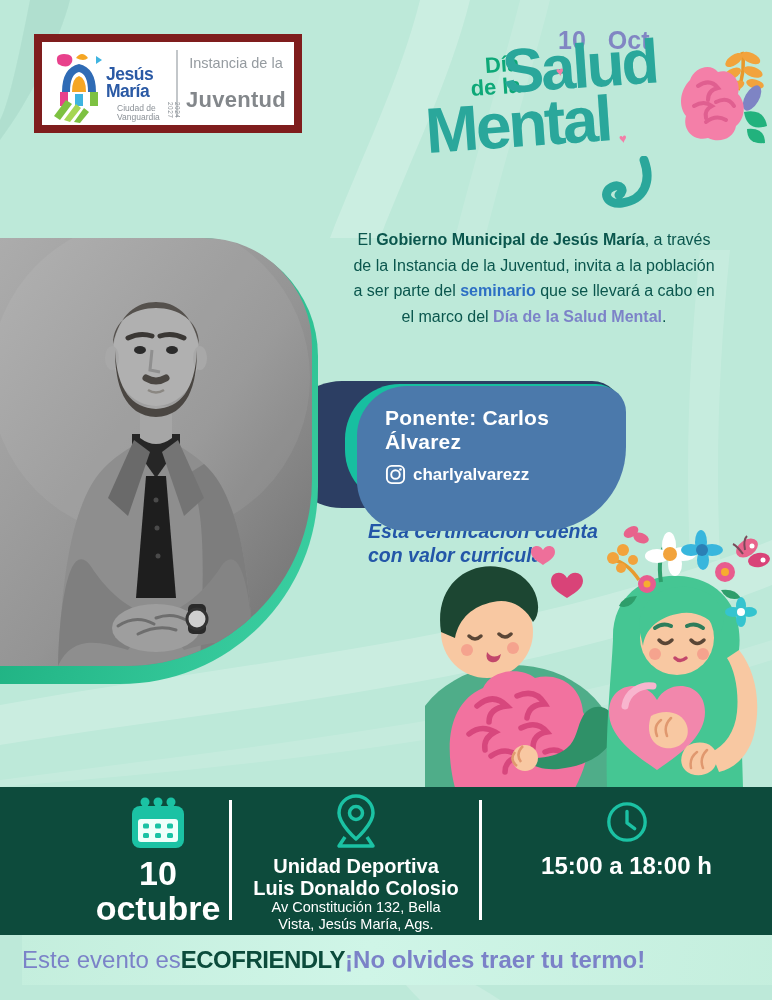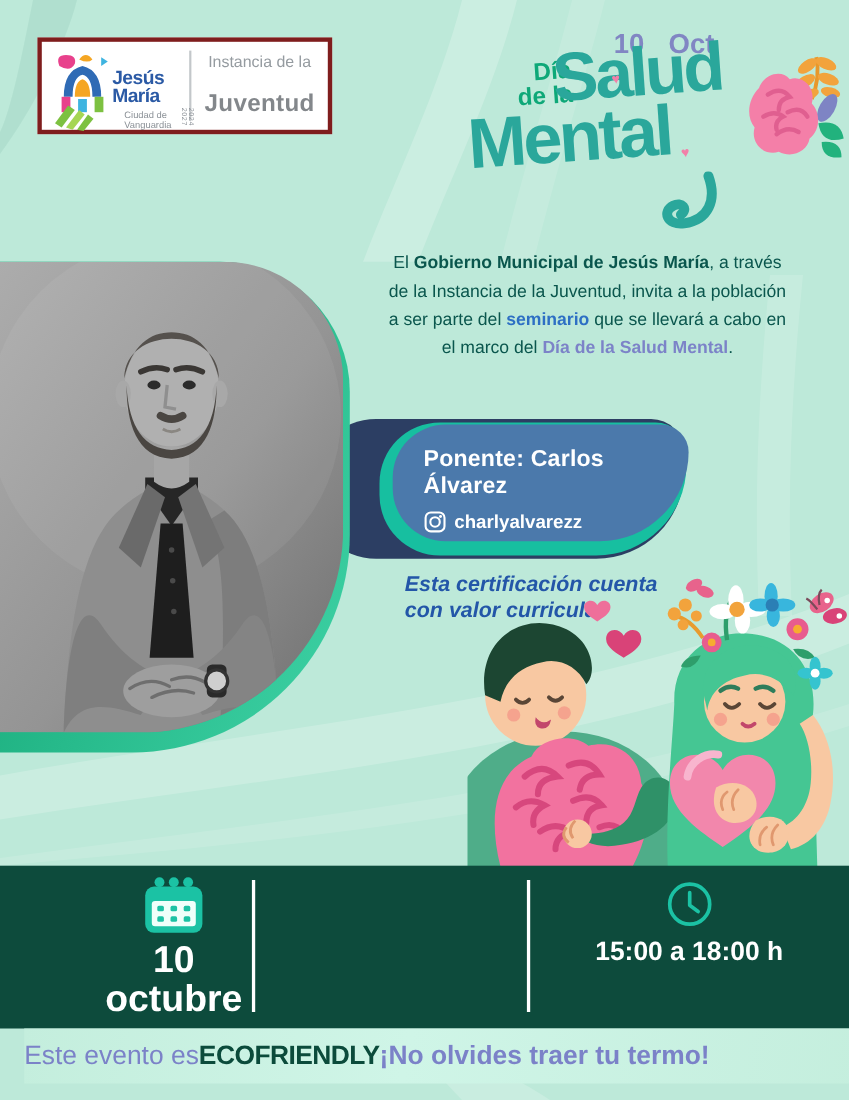--- a/index.html
+++ b/index.html
@@ -1,22 +1,22 @@
 <!DOCTYPE html>
 <html><head>
 <meta charset="utf-8">
 <style>
   * { margin:0; padding:0; box-sizing:border-box; }
   body { width:772px; height:1000px; font-family:"Liberation Sans","DejaVu Sans",sans-serif; }
   .poster { position:absolute; top:0; left:0; width:772px; height:1000px; background:#BDE9D9; overflow:hidden; }
   .bg-decor { position:absolute; top:0; left:0; width:772px; height:1000px; z-index:1; }
 
   
-  .logo-box { position:absolute; left:34px; top:34px; width:268px; height:88px; background:#fff;
-              border:4px solid #7f1d1d; display:flex; z-index:2; }
+  .logo-box { position:absolute; left:34px; top:34px; width:268px; height:99px; background:#fff;
+              border:8px solid #7f1d1d; display:flex; z-index:2; }
   .logo-left { position:relative; width:134px; }
   .arch-icon { position:absolute; left:10px; top:8px; }
   .logo-name { position:absolute; left:64px; top:24px; font-size:17.5px; font-weight:bold; color:#2B5AA5;
                line-height:17px; letter-spacing:-0.5px; }
   .logo-tag { position:absolute; left:64px; top:62px; font-size:8.5px; font-weight:normal; color:#8A9096; line-height:9px;margin-left:11px; }
   .logo-years { position:absolute; left:125px; top:60px; font-size:6.5px; color:#8A9096; writing-mode:vertical-rl; letter-spacing:0.5px; }
   .logo-divider { width:2px; background:#C3C7CA; margin:8px 0; }
   .logo-right { flex:1; display:flex; flex-direction:column; align-items:center; justify-content:center; gap:16px; }
   .inst1 { font-size:14.5px; color:#959BA0; }
   .inst2 { font-size:22px; font-weight:bold; color:#83878B; letter-spacing:0.3px; }
@@ -42,21 +42,21 @@
   .intro .il { white-space:nowrap; }
   .intro b { font-weight:800; }
   .intro .blue { color:#2D6FC4; font-weight:bold; }
   .intro .purple { color:#7C83C8; font-weight:800; }
 
   
   .banner-navy { position:absolute; left:282px; top:381px; width:340px; height:127px; background:#2C3E63;
                  border-radius:60px 30px 80px 60px; z-index:3; }
   .banner-teal { position:absolute; left:345px; top:384px; width:279px; height:121px; background:#17BFA0;
                  border-radius:55px 28px 82px 55px; z-index:3; }
-  .banner-blue { position:absolute; left:357px; top:386px; width:269px; height:106px; background:#4B79AB;
+  .banner-blue { position:absolute; left:357px; top:386px; width:269px; height:145px; background:#4B79AB;
                  border-radius:50px 26px 84px 50px; z-index:3; color:#fff; padding:20px 0 16px 28px; }
   .sp-name { font-size:21px; font-weight:800; letter-spacing:0.2px; }
   .sp-ig { margin-top:10px; display:flex; align-items:center; gap:7px; font-size:17px; font-weight:800; }
 
   
   .photo-ribbon { position:absolute; left:0; top:238px; width:318px; height:446px; z-index:4;
                   border-radius:0 118px 198px 0; background:linear-gradient(115deg,#0FA170,#3FD3A6); }
   .photo { position:absolute; left:0; top:238px; width:312px; height:428px; z-index:5;
            border-radius:0 108px 186px 0; overflow:hidden; }
 
@@ -342,20 +342,33 @@
             <rect x="38" y="28.5" width="6" height="5" rx="1.5"></rect>
           <rect x="14" y="38" width="6" height="5" rx="1.5"></rect>
             <rect x="26" y="38" width="6" height="5" rx="1.5"></rect>
             <rect x="38" y="38" width="6" height="5" rx="1.5"></rect>
         </g>
       </svg>
       <div class="big">10</div>
       <div class="big">octubre</div>
     </div>
 
+    <div class="col col-venue">
+      <svg width="46" height="56" viewBox="0 0 46 56">
+        <g stroke="#1BC2A4" stroke-width="3.5" fill="none" stroke-linejoin="round">
+          <path d="M23,3 C13,3 6,11 6,20 C6,31 23,46 23,46 C23,46 40,31 40,20 C40,11 33,3 23,3 Z"></path>
+          <circle cx="23" cy="20" r="6.5"></circle>
+          <path d="M12,44 L6,53 L40,53 L34,44"></path>
+        </g>
+      </svg>
+      <div class="v1">Unidad Deportiva</div>
+      <div class="v1">Luis Donaldo Colosio</div>
+      <div class="v2">Av Constitución 132, Bella</div>
+      <div class="v2">Vista, Jesús María, Ags.</div>
+    </div>
 
     <div class="col col-time">
       <svg width="44" height="44" viewBox="0 0 46 46">
         <circle cx="23" cy="23" r="19" stroke="#1BC2A4" stroke-width="3.5" fill="none"></circle>
         <path d="M23,12 L23,24 L31,30" stroke="#1BC2A4" stroke-width="3.5" fill="none" stroke-linecap="round" stroke-linejoin="round"></path>
       </svg>
       <div class="time-txt">15:00 a 18:00 h</div>
     </div>
   </div>
 

